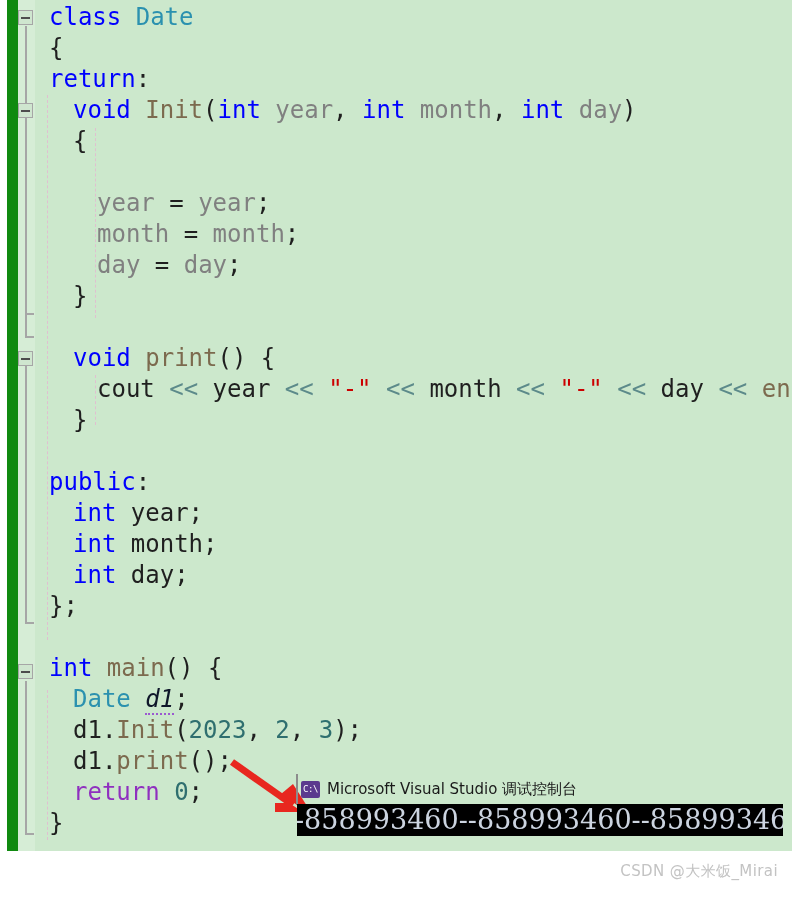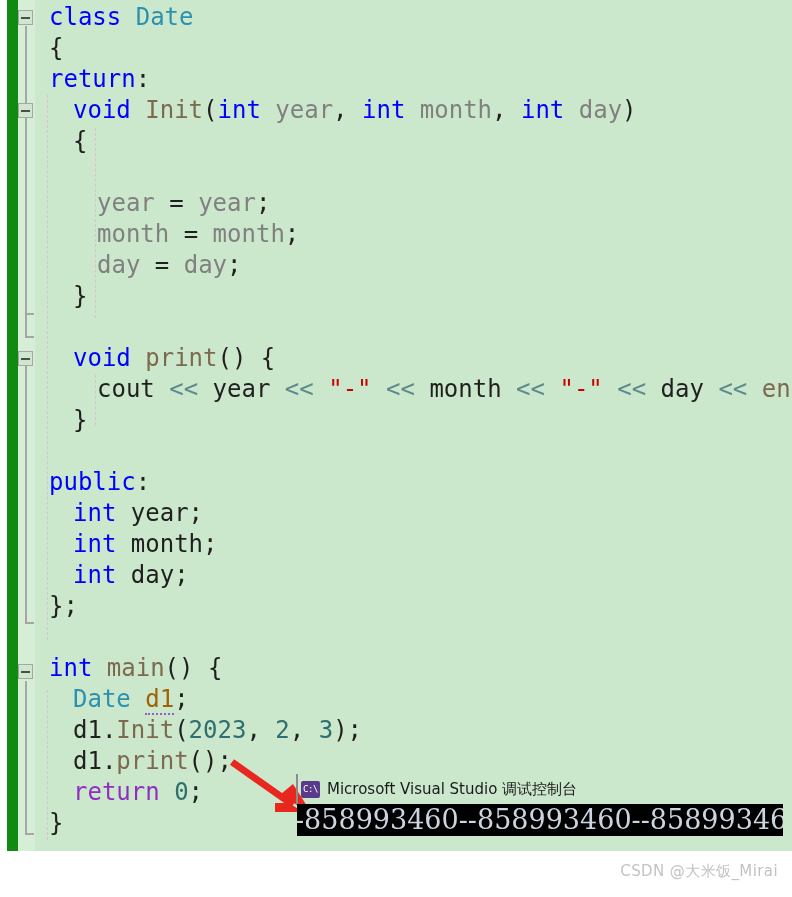--- a/index.html
+++ b/index.html
@@ -62,21 +62,21 @@
   .kw     {color:#0000ff;}
   .type   {color:#2b91af;}
   .fn     {color:#7c6a4e;}
   .id     {color:#808080;}
   .plain  {color:#1f1f1f;}
   .cmt    {color:#2e8b2e;}
   .str    {color:#cc0000;}
   .op     {color:#5c8a8a;}
   .ctl    {color:#8f2fbf;}
   .num    {color:#2f6f6f;}
-  .sugg   {color:#a16207;border-bottom:2px dotted #9b59d0;}
+  .sugg   {color:#0f172a;border-bottom:2px dotted #9b59d0;font-style:italic;}
   
   #console{
     position:absolute;left:297px;top:774px;width:486px;
   }
   #console-titlebar{
     height:30px;display:flex;align-items:center;gap:7px;
     padding-left:4px;
     font-family:"DejaVu Sans","Liberation Sans",sans-serif;
     font-size:15px;color:#1a1a1a;
     background:transparent;

